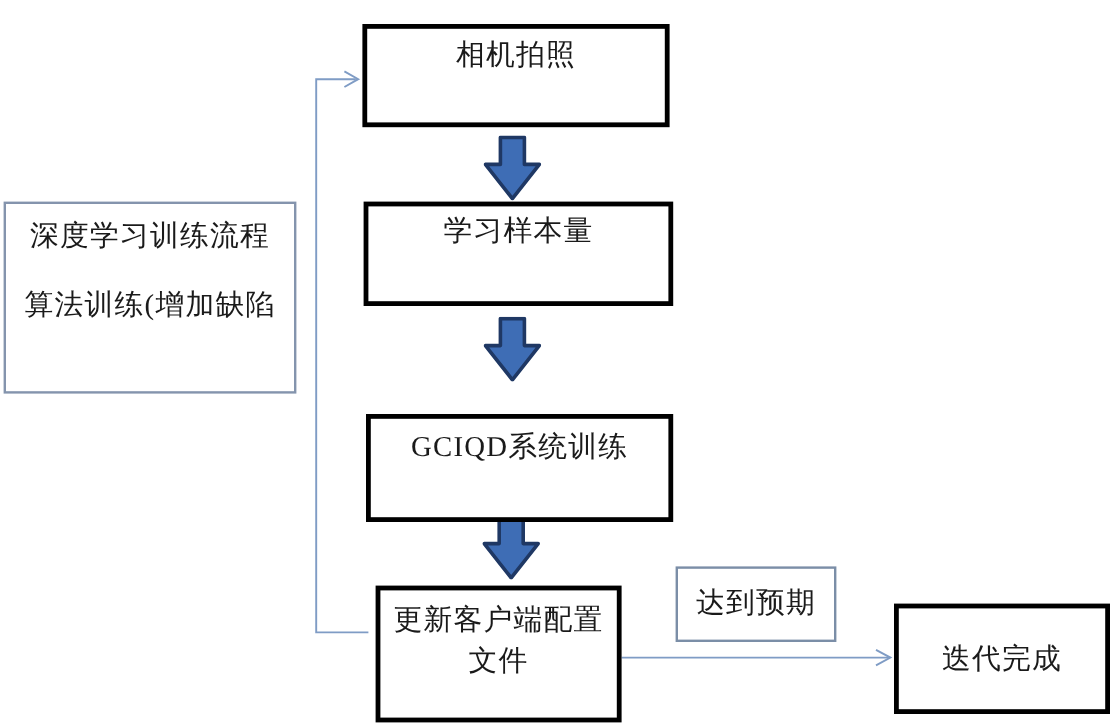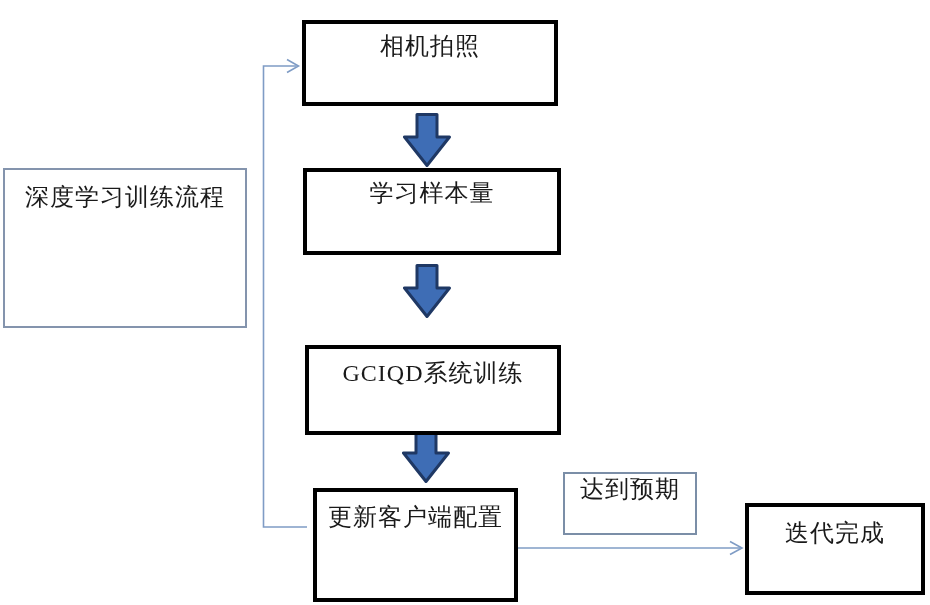--- a/index.html
+++ b/index.html
@@ -29,30 +29,30 @@
     text-align: center;
     font-size: 24px;
     line-height: 30px;
     letter-spacing: 1px;
   }
   .box--thick { border: 4px solid var(--box-border, #000); }
   .box--camera { left: 302px; top: 20px;  width: 256px; height: 86px;  padding-top: 7px; }
   .box--mark   { left: 303px; top: 168px; width: 258px; height: 87px;  padding-top: 6px; }
   .box--train  { left: 305px; top: 322px; width: 256px; height: 90px;  padding-top: 9px; margin-top: 23px; }
   .box--update { left: 313px; top: 488px; width: 205px; height: 114px; padding-top: 8px; line-height: 34px; }
-  .box--done   { left: 745px; top: 503px; width: 180px; height: 92px;  padding-top: 11px; }
+  .box--done   { left: 745px; top: 503px; width: 180px; height: 92px;  padding-top: 28px; }
   .box--note {
     left: 3px; top: 168px; width: 244px; height: 160px;
     border: 2px solid var(--note-border, #8494ad);
     padding-top: 12px;
   }
   .box--expect {
     left: 563px; top: 472px; width: 134px; height: 63px;
     border: 2px solid var(--expect-border, #7b8ea7);
-    padding-top: 0;
+    padding-top: 14px;
   }
   .line { display: block; }
   .note-gap { margin-top: 28px; }
   .block-arrow {
     position: absolute;
     width: 48px;
     height: 54px;
   }
   .block-arrow--1 { left: 403px; top: 113px; }
   .block-arrow--2 { left: 403px; top: 264px; }
@@ -91,27 +91,29 @@
   <div class="box box--thick box--mark">
     <span class="line">学习样本量</span>
   </div>
 
   <div class="box box--thick box--train">
     <span class="line">GCIQD系统训练</span>
   </div>
 
   <div class="box box--thick box--update">
     <span class="line">更新客户端配置</span>
+    <span class="line">文件</span>
   </div>
 
   <div class="box box--thick box--done">
     <span class="line">迭代完成</span>
   </div>
 
   <div class="box box--note">
     <span class="line">深度学习训练流程</span>
+    <span class="line note-gap">算法训练(增加缺陷</span>
   </div>
 
   <div class="box box--expect">
     <span class="line">达到预期</span>
   </div>
 
 </div>
 
 </body></html>

